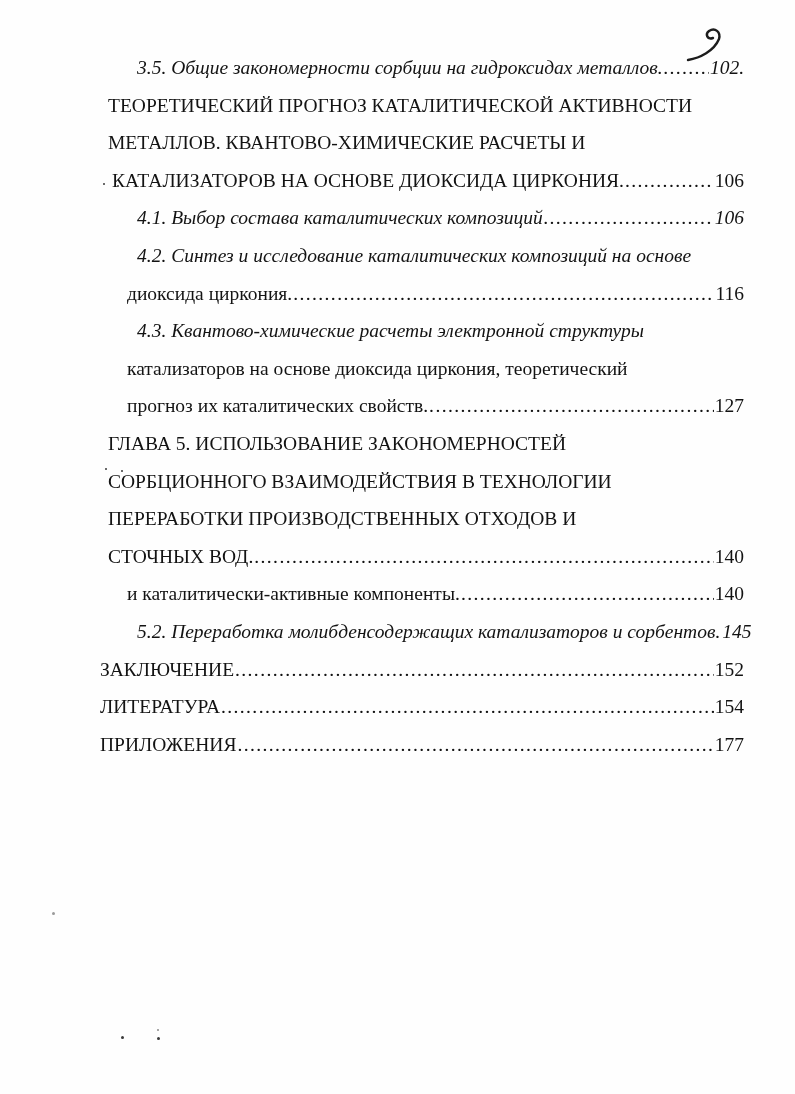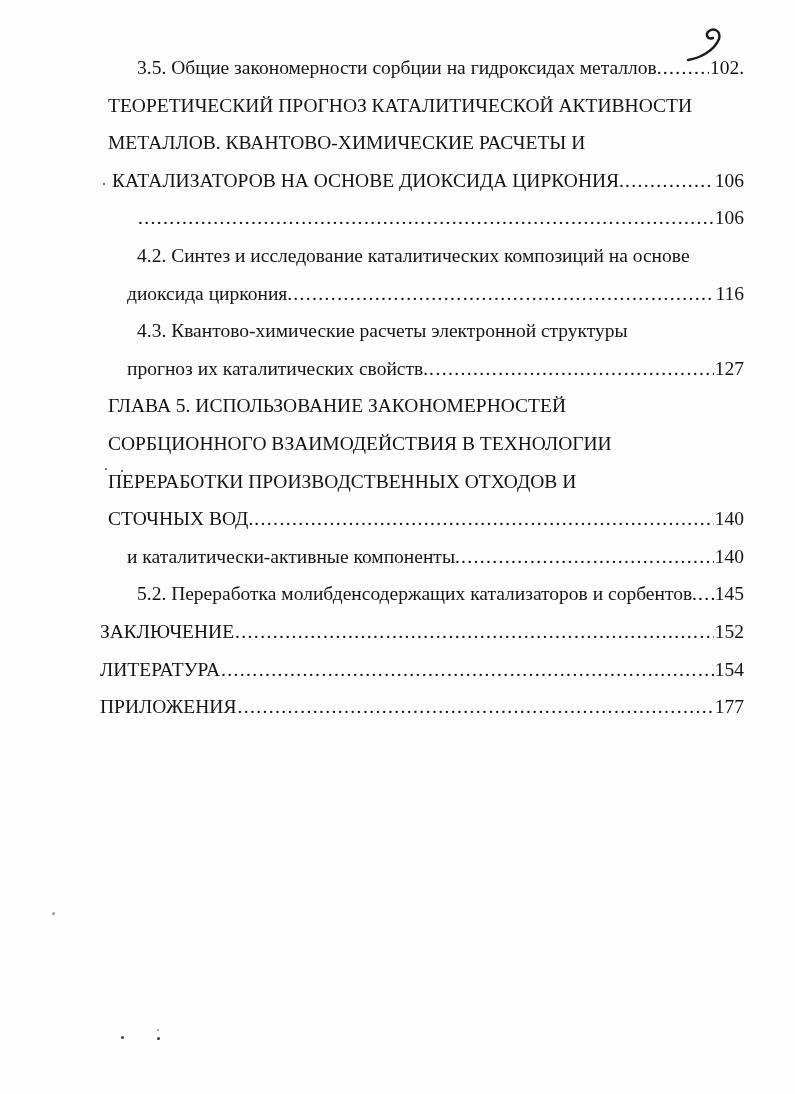--- a/index.html
+++ b/index.html
@@ -43,21 +43,21 @@
     letter-spacing: 1.4px;
     margin: 0 1px;
   }
   .toc-line .pg {
     flex: 0 0 auto;
   }
   
   .ind-base    { padding-left: 0; }
   .ind-chapter { padding-left: 8px; }
   .ind-chapter2{ padding-left: 12px; }
-  .ind-sub     { padding-left: 37px; }
+  .ind-sub     { padding-left: 37px; font-style: italic; }
   .ind-cont    { padding-left: 27px; }
 
   .handwritten-mark {
     position: absolute;
     left: 684px;
     top: 24px;
     width: 48px;
     height: 44px;
   }
   .speck {
@@ -88,34 +88,39 @@
       <div class="toc-line ind-chapter">
     <span class="t">МЕТАЛЛОВ. КВАНТОВО-ХИМИЧЕСКИЕ РАСЧЕТЫ И</span>
 
   </div>
       <div class="toc-line ind-chapter2">
     <span class="t">КАТАЛИЗАТОРОВ НА ОСНОВЕ ДИОКСИДА ЦИРКОНИЯ. </span>
     <span class="leader">............................................................................................................................................................................................................................</span>
     <span class="pg">106</span>
   </div>
       <div class="toc-line ind-sub">
+    <span class="t">4.1. Выбор состава каталитических композиций</span>
     <span class="leader">............................................................................................................................................................................................................................</span>
     <span class="pg">106</span>
   </div>
       <div class="toc-line ind-sub">
     <span class="t">4.2. Синтез и исследование каталитических композиций на основе</span>
 
   </div>
       <div class="toc-line ind-cont">
     <span class="t">диоксида циркония. </span>
     <span class="leader">............................................................................................................................................................................................................................</span>
     <span class="pg">116</span>
   </div>
       <div class="toc-line ind-sub">
     <span class="t">4.3. Квантово-химические расчеты электронной структуры</span>
+
+  </div>
+      <div class="toc-line ind-cont">
+    <span class="t">катализаторов на основе диоксида циркония, теоретический</span>
 
   </div>
       <div class="toc-line ind-cont">
     <span class="t">прогноз их каталитических свойств. </span>
     <span class="leader">............................................................................................................................................................................................................................</span>
     <span class="pg">127</span>
   </div>
       <div class="toc-line ind-chapter">
     <span class="t">ГЛАВА 5. ИСПОЛЬЗОВАНИЕ ЗАКОНОМЕРНОСТЕЙ</span>
 

